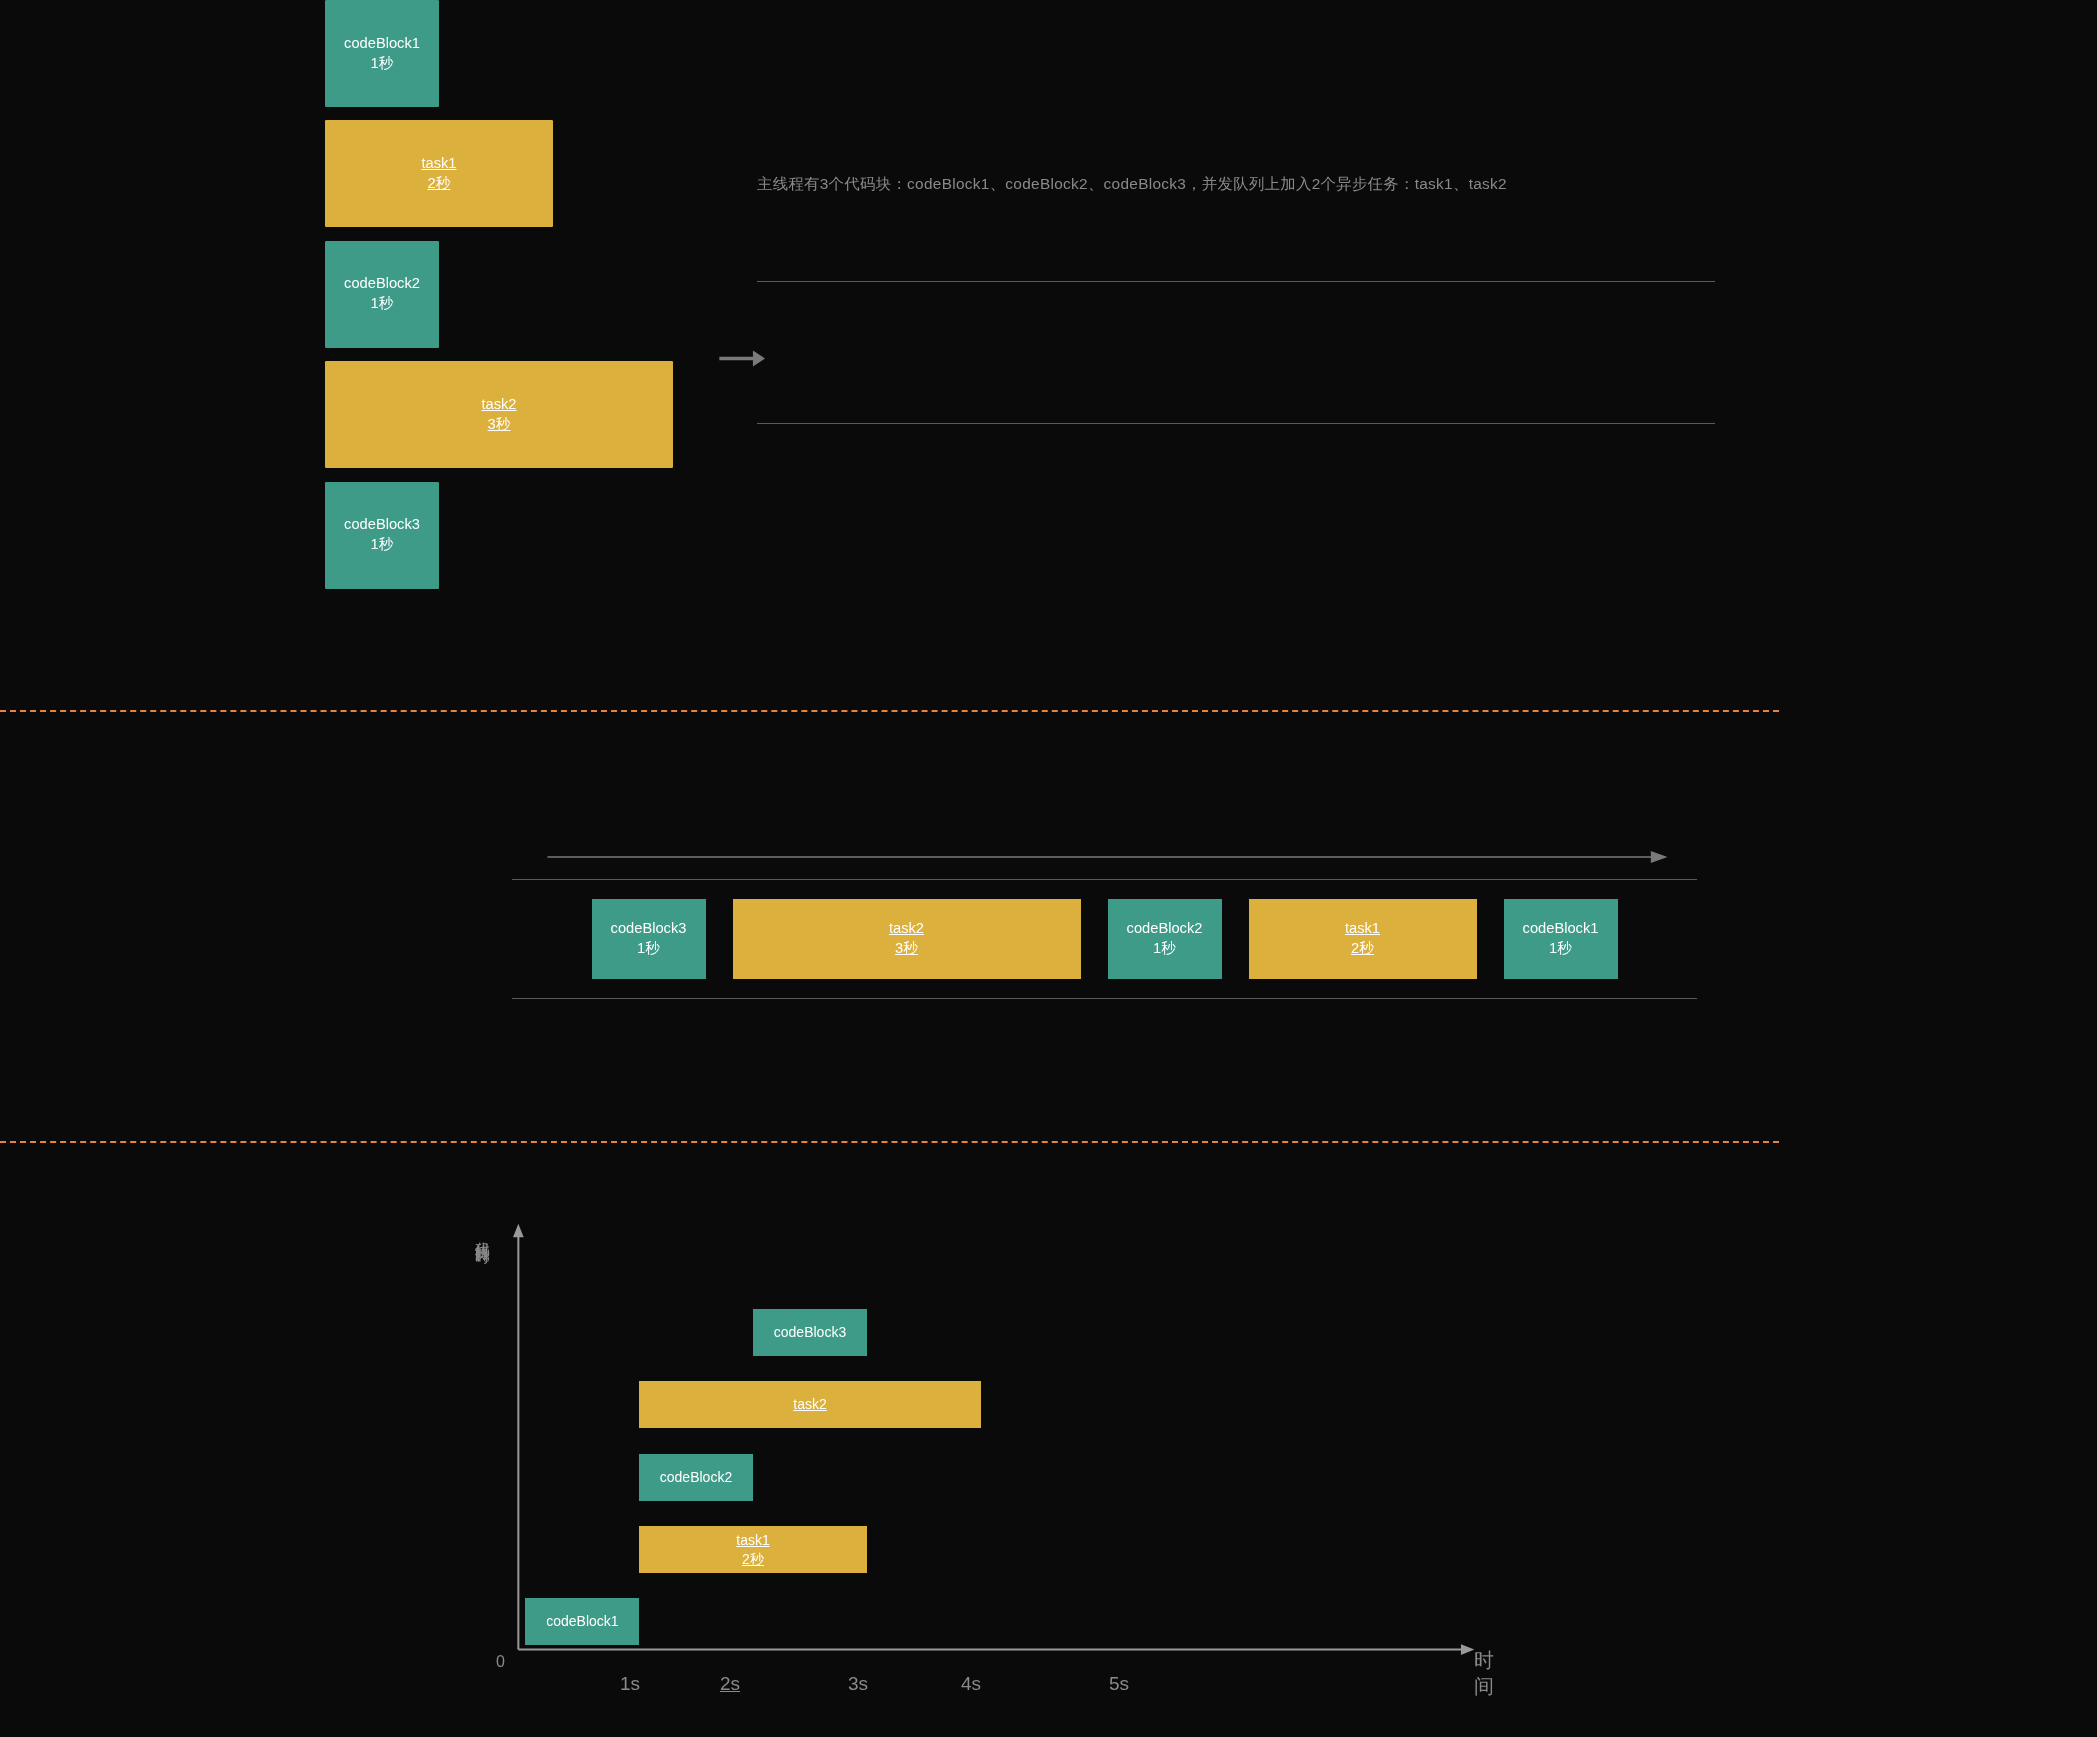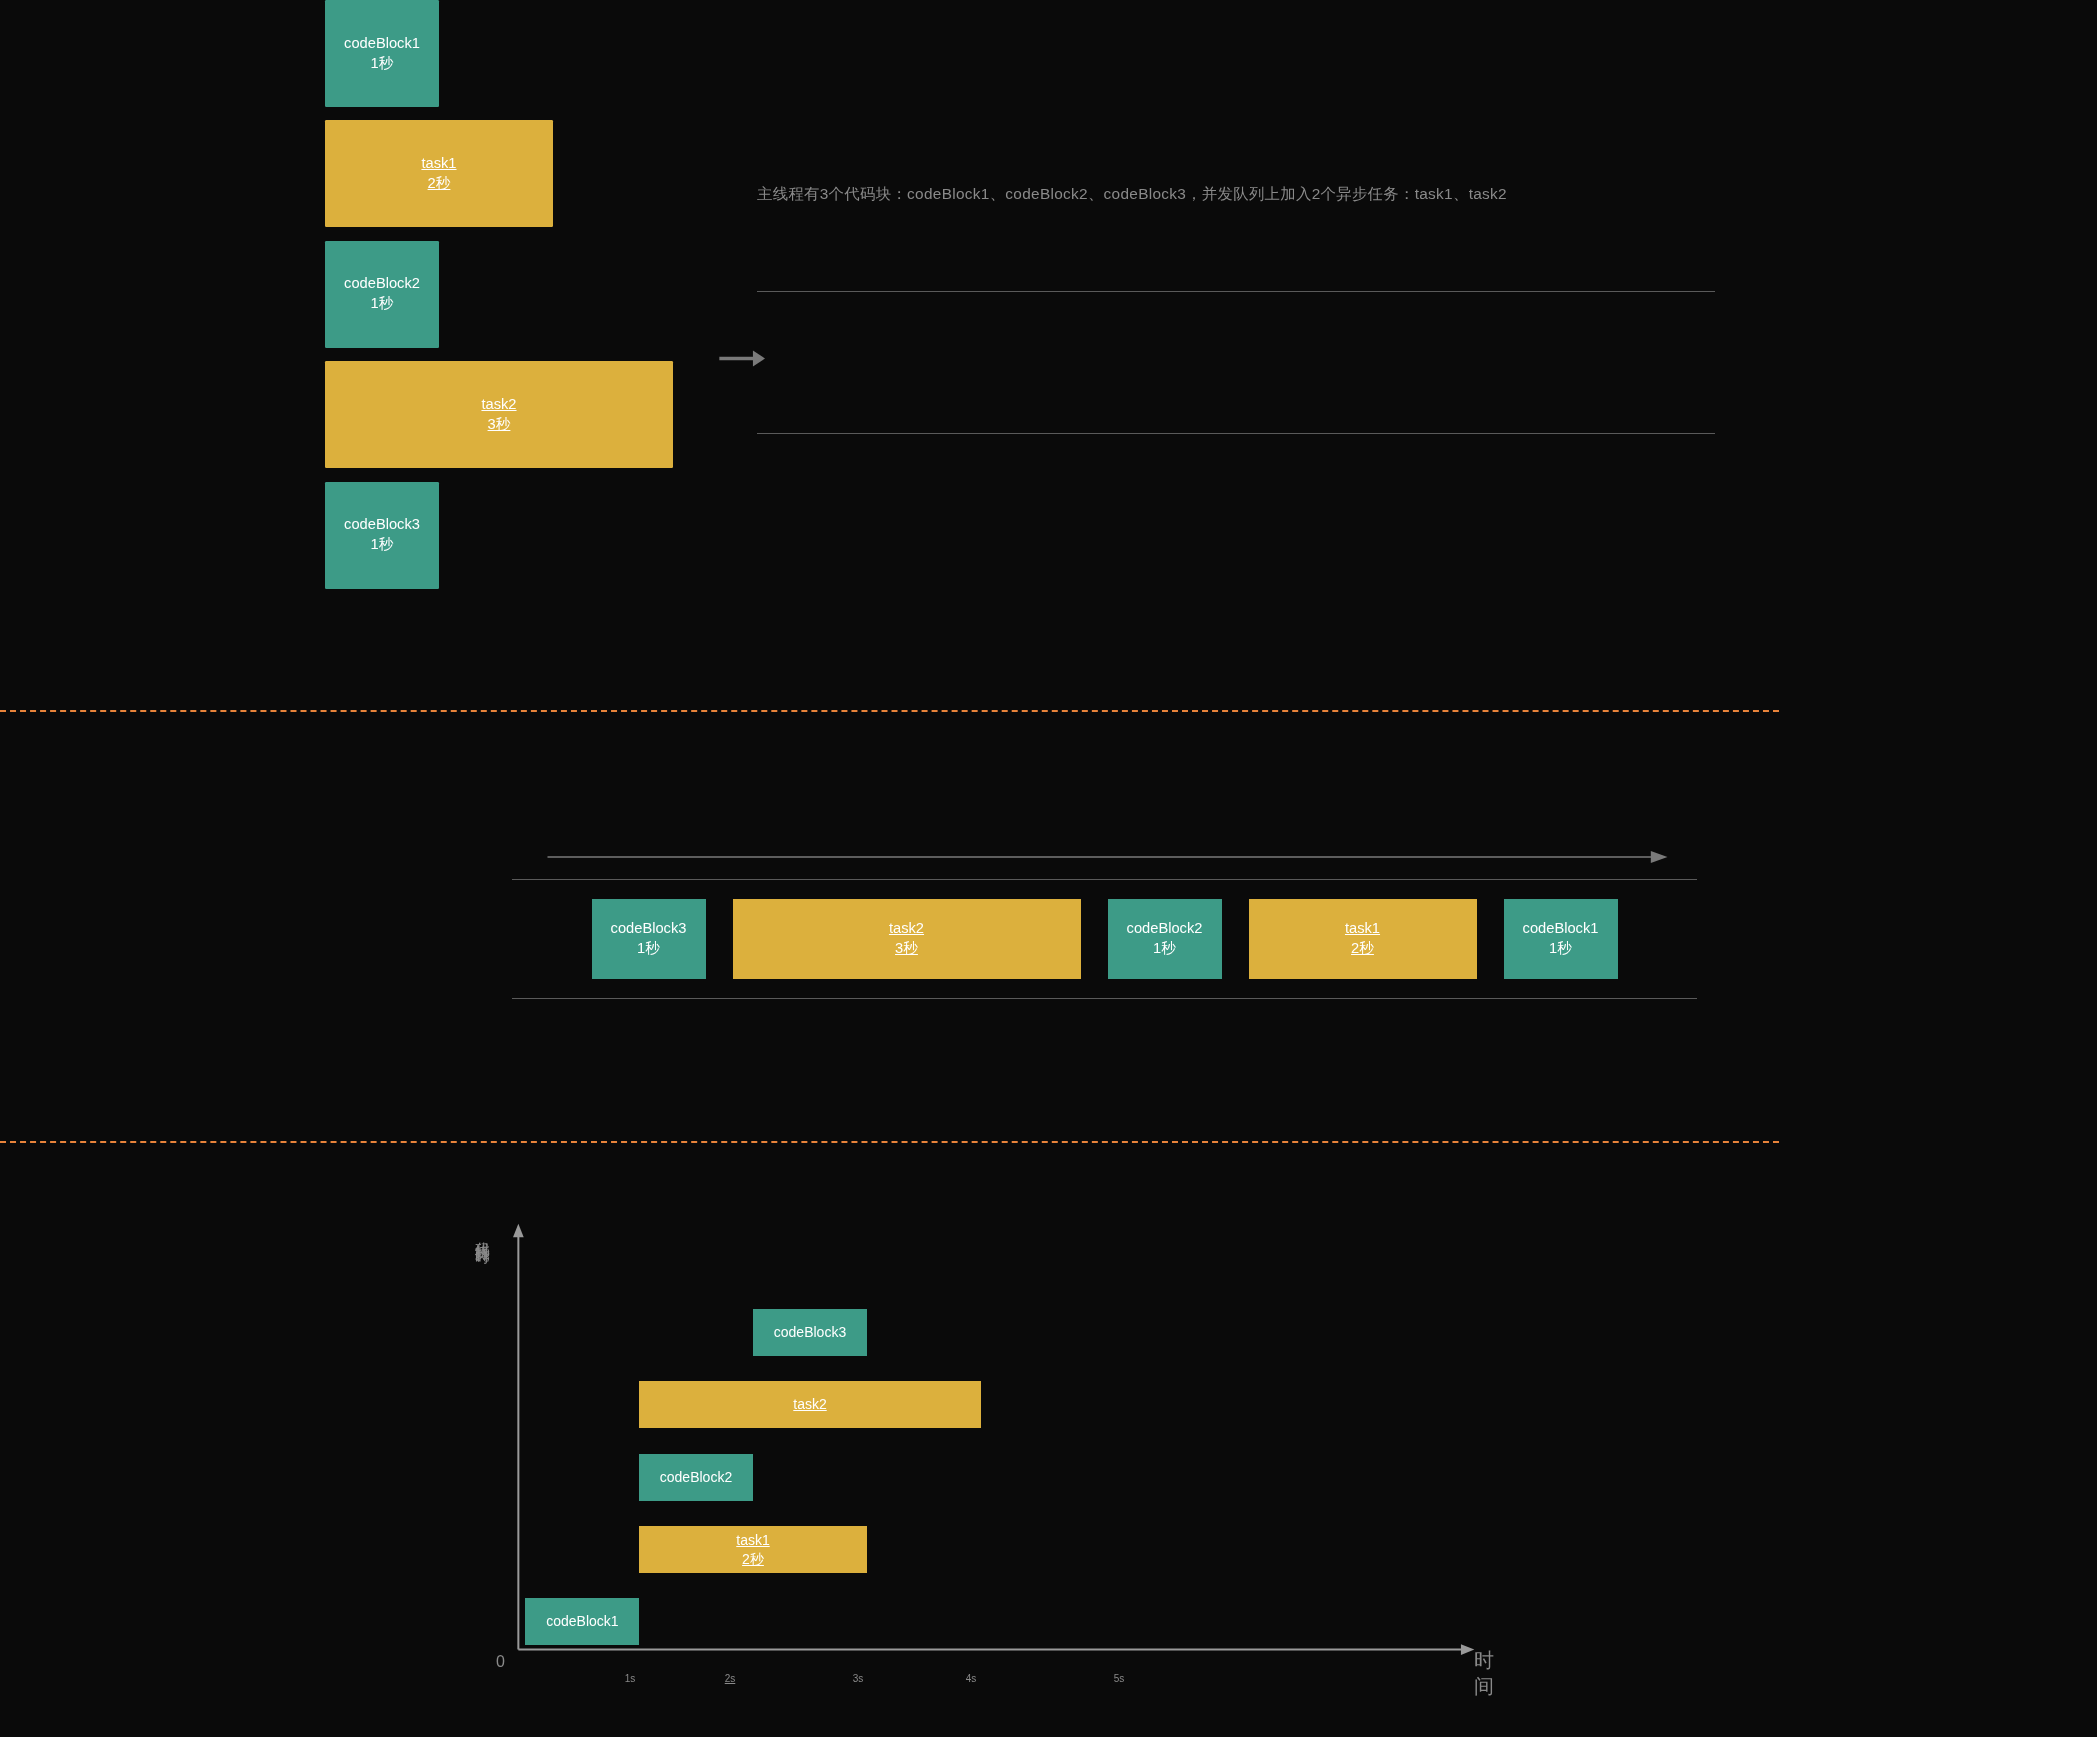--- a/index.html
+++ b/index.html
@@ -37,21 +37,21 @@
   .yellow { background: var(--yellow); color:#fff;text-decoration:underline; }
 
   
   .sec1 { position: relative; height: 710px; }
   .stack { position: absolute; left: 325px; top: 0; display: flex; flex-direction: column; gap: 13.4px; }
   .stack .block { border-radius: 1.3px; }
 
   .desc-area {
     position: absolute;
     left: 757px;
-    top: 10px;
+    top: 0;
     width: 958px;
     height: 630px;
     text-decoration: underline;
   }
   .desc-text {
     position: absolute;
     top: 174px;
     left: 0;
     color: var(--text-muted);
     font-size: 15.4px;
@@ -139,21 +139,21 @@
   }
   .chart .ticks {
     position: absolute;
     left: 0;
     top: 442px;
     height: 20px;
   }
   .chart .tick {
     position: absolute;
     color: var(--text-muted);
-    font-size: 10px;
+    font-size: 19px;
     transform: translateX(-50%);
   }
   .chart .bars {
     position: absolute;
     left: 0;
     top: 0;
     width: 100%;
     height: 415px;
   }
   .chart .bar {

